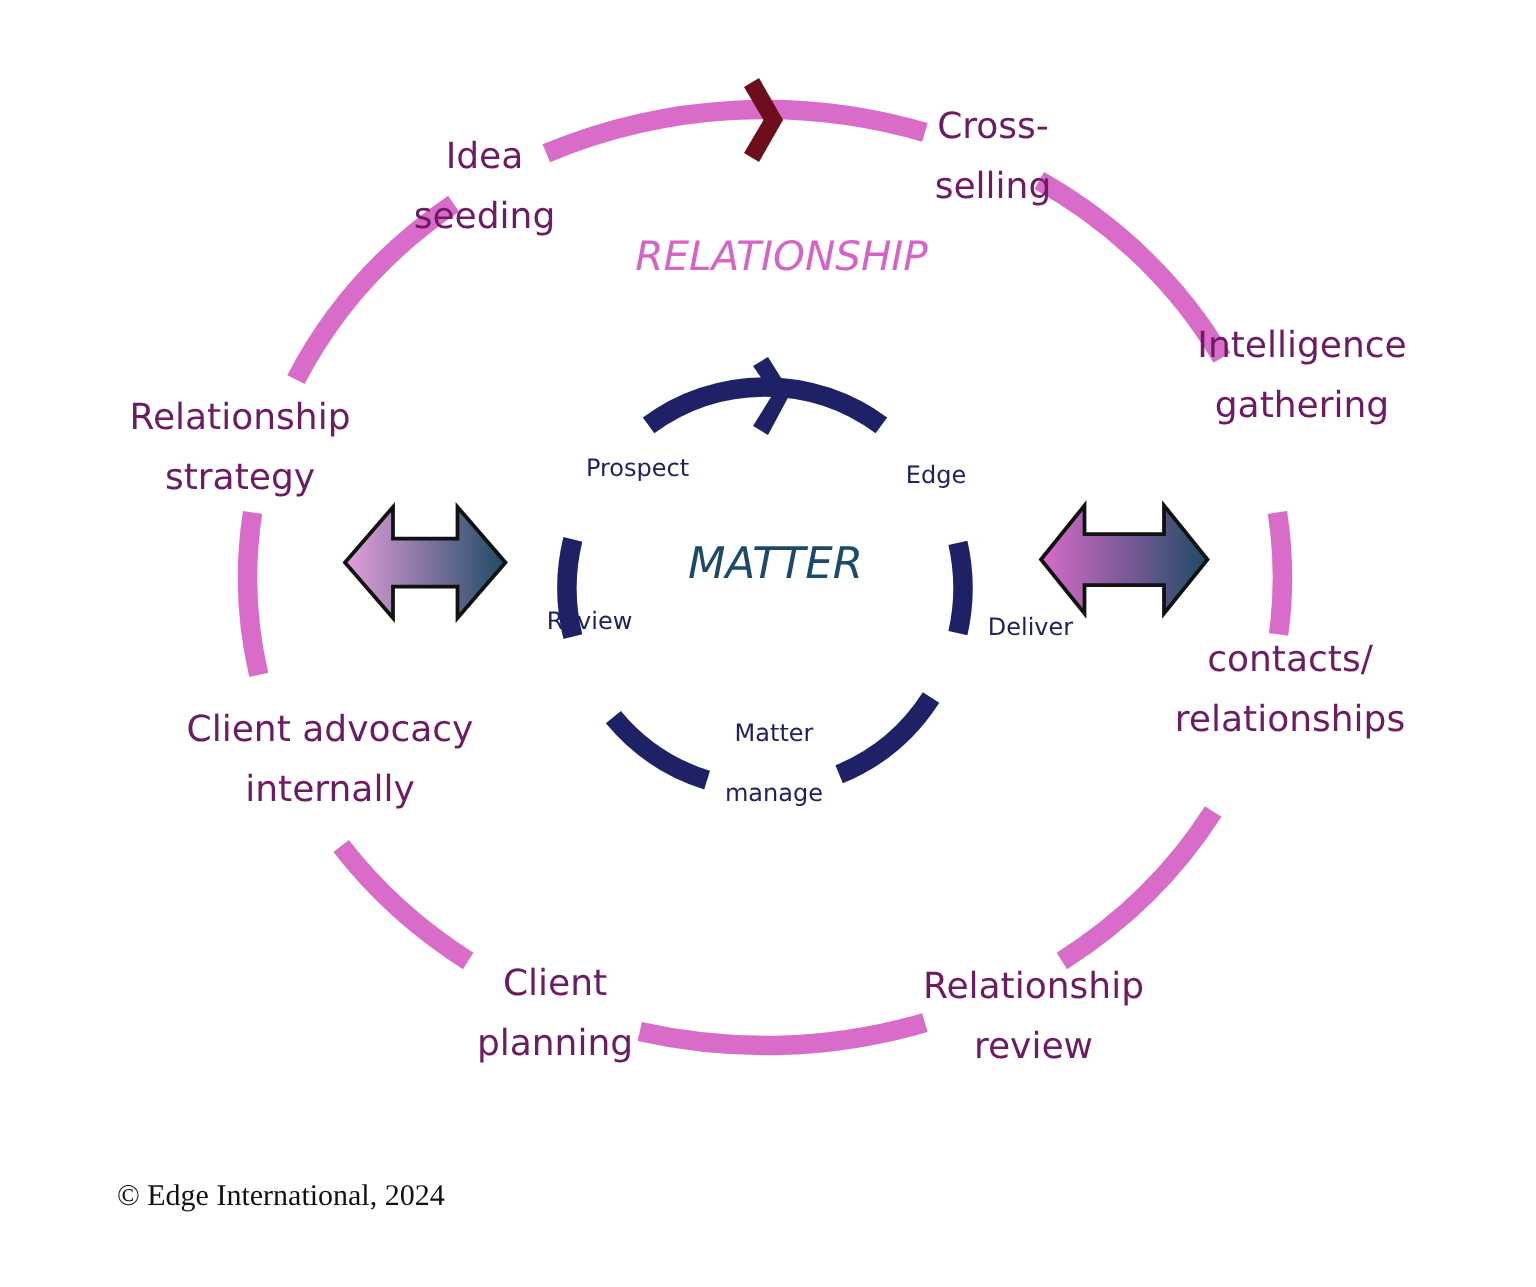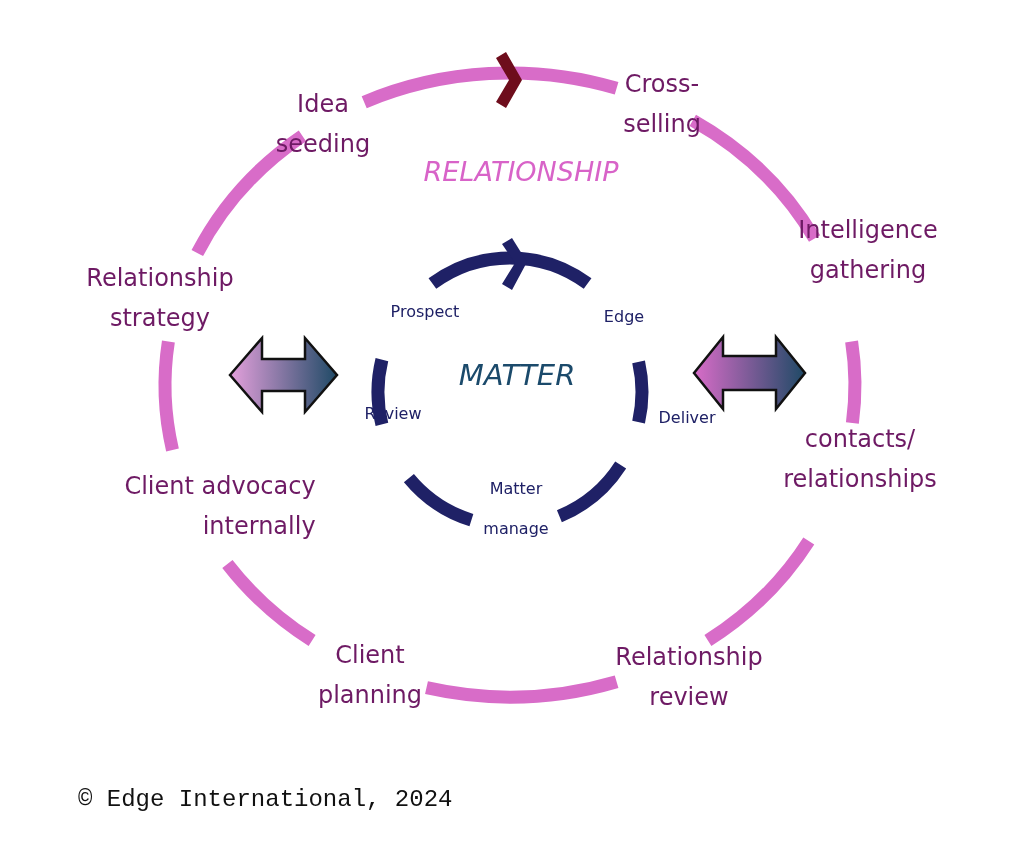--- a/index.html
+++ b/index.html
@@ -3,21 +3,21 @@
 <meta charset="utf-8">
 <style>
   html, body { margin: 0; padding: 0; background: #ffffff; }
   body { width: 1024px; height: 858px; position: relative; overflow: hidden; font-family: "DejaVu Sans", sans-serif; }
   #stage { position: absolute; left: 0; top: 0; width: 1024px; height: 858px; }
   .lbl { position: absolute; text-align: center; color: #6e1a64; font-size: 24px; line-height: 40px; white-space: nowrap; transform: translateX(-50%); }
   .lbl span { display: block; }
   .inner { color: #1f2166; font-size: 16px; line-height: 40px; }
   .title-rel { position: absolute; color: #d863c8; font-style: italic; font-size: 27px; transform: translateX(-50%); white-space: nowrap; }
   .title-mat { position: absolute; color: #1b4a6b; font-style: italic; font-size: 29px; transform: translateX(-50%); white-space: nowrap; }
-  .copyright { position: absolute; left: 78px; top: 786px; font-family: Liberation Mono, monospace; font-size: 24px; color: #111111; white-space: nowrap; }
+  .copyright { position: absolute; left: 78px; top: 786px; font-family: Liberation Serif, serif; font-size: 20px; color: #111111; white-space: nowrap; }
 </style>
 </head>
 <body>
 
 <svg id="stage" width="1024" height="858" viewBox="0 0 1024 858" xmlns="http://www.w3.org/2000/svg">
   <defs>
     <linearGradient id="gradL" x1="0" y1="0" x2="1" y2="0">
       <stop offset="0" stop-color="#e4a0dc"></stop>
       <stop offset="1" stop-color="#1f4a66"></stop>
     </linearGradient>
@@ -70,21 +70,21 @@
   <span>relationships</span>
 </div>
 <div class="lbl" style="left:689px; top:637px;">
   <span>Relationship</span>
   <span>review</span>
 </div>
 <div class="lbl" style="left:370px; top:635px;">
   <span>Client</span>
   <span>planning</span>
 </div>
-<div class="lbl" style="left:220px; top:466px;text-align:right;">
+<div class="lbl" style="left:220px; top:466px;">
   <span>Client advocacy</span>
   <span>internally</span>
 </div>
 <div class="lbl" style="left:160px; top:258px;">
   <span>Relationship</span>
   <span>strategy</span>
 </div>
 <div class="lbl" style="left:323px; top:84px;">
   <span>Idea</span>
   <span>seeding</span>

